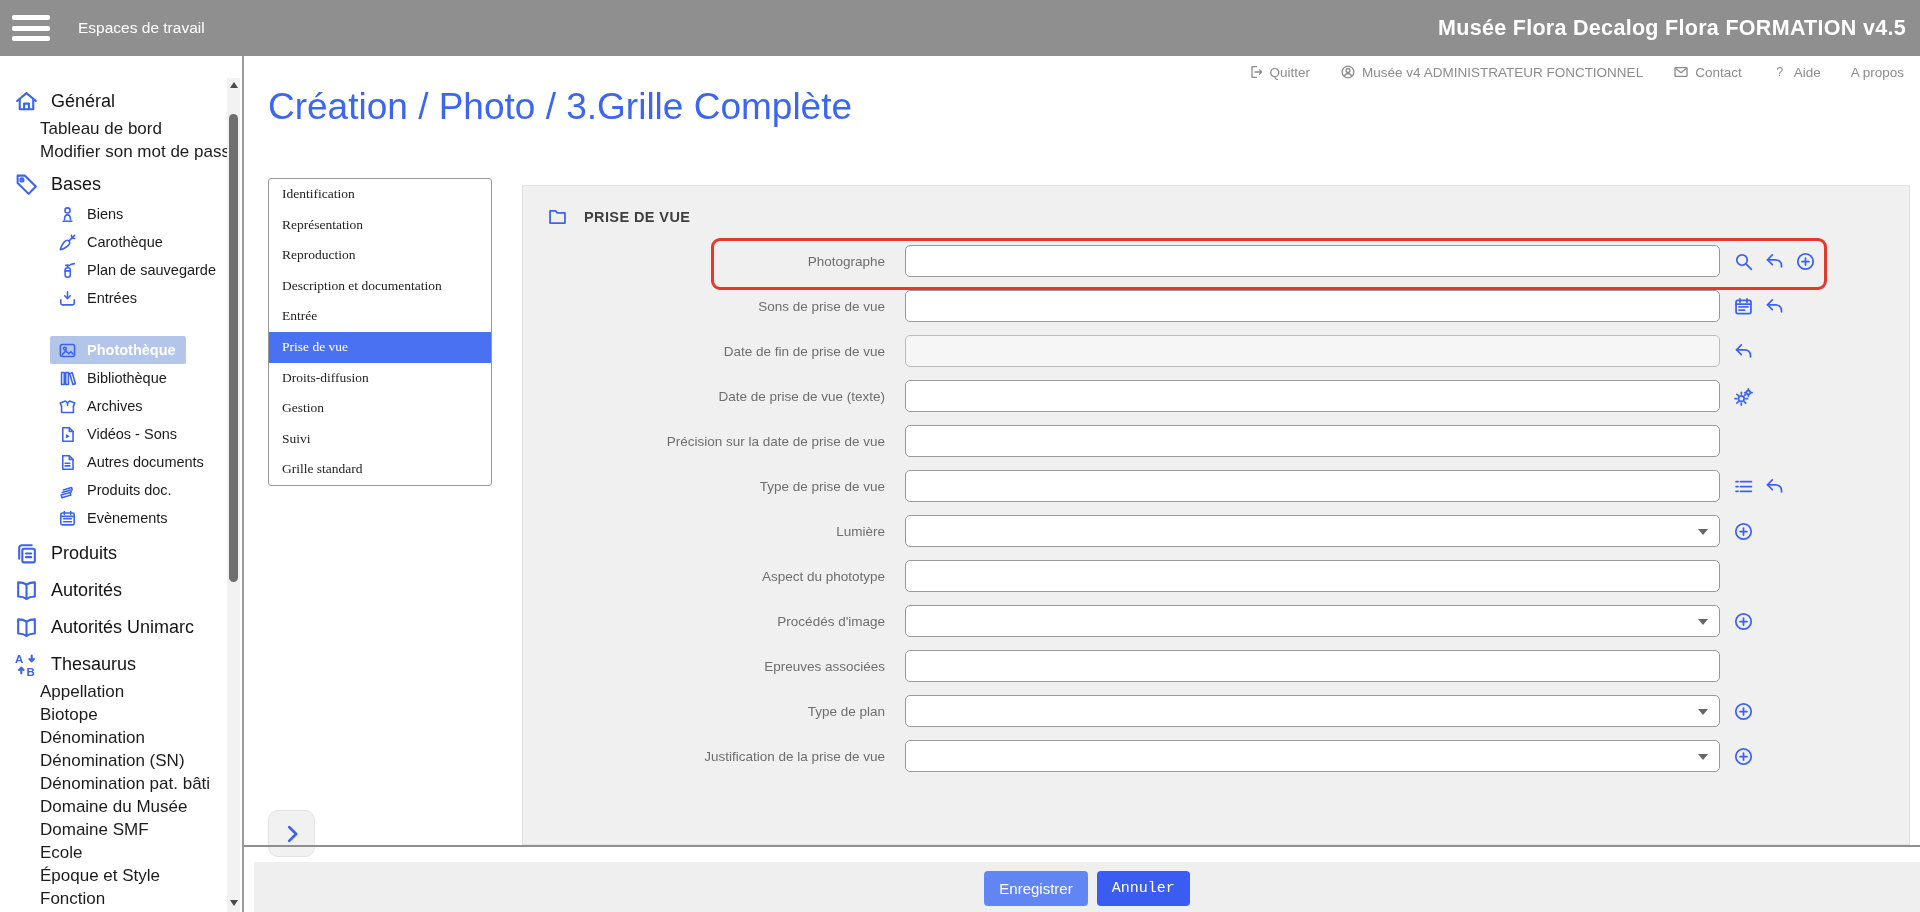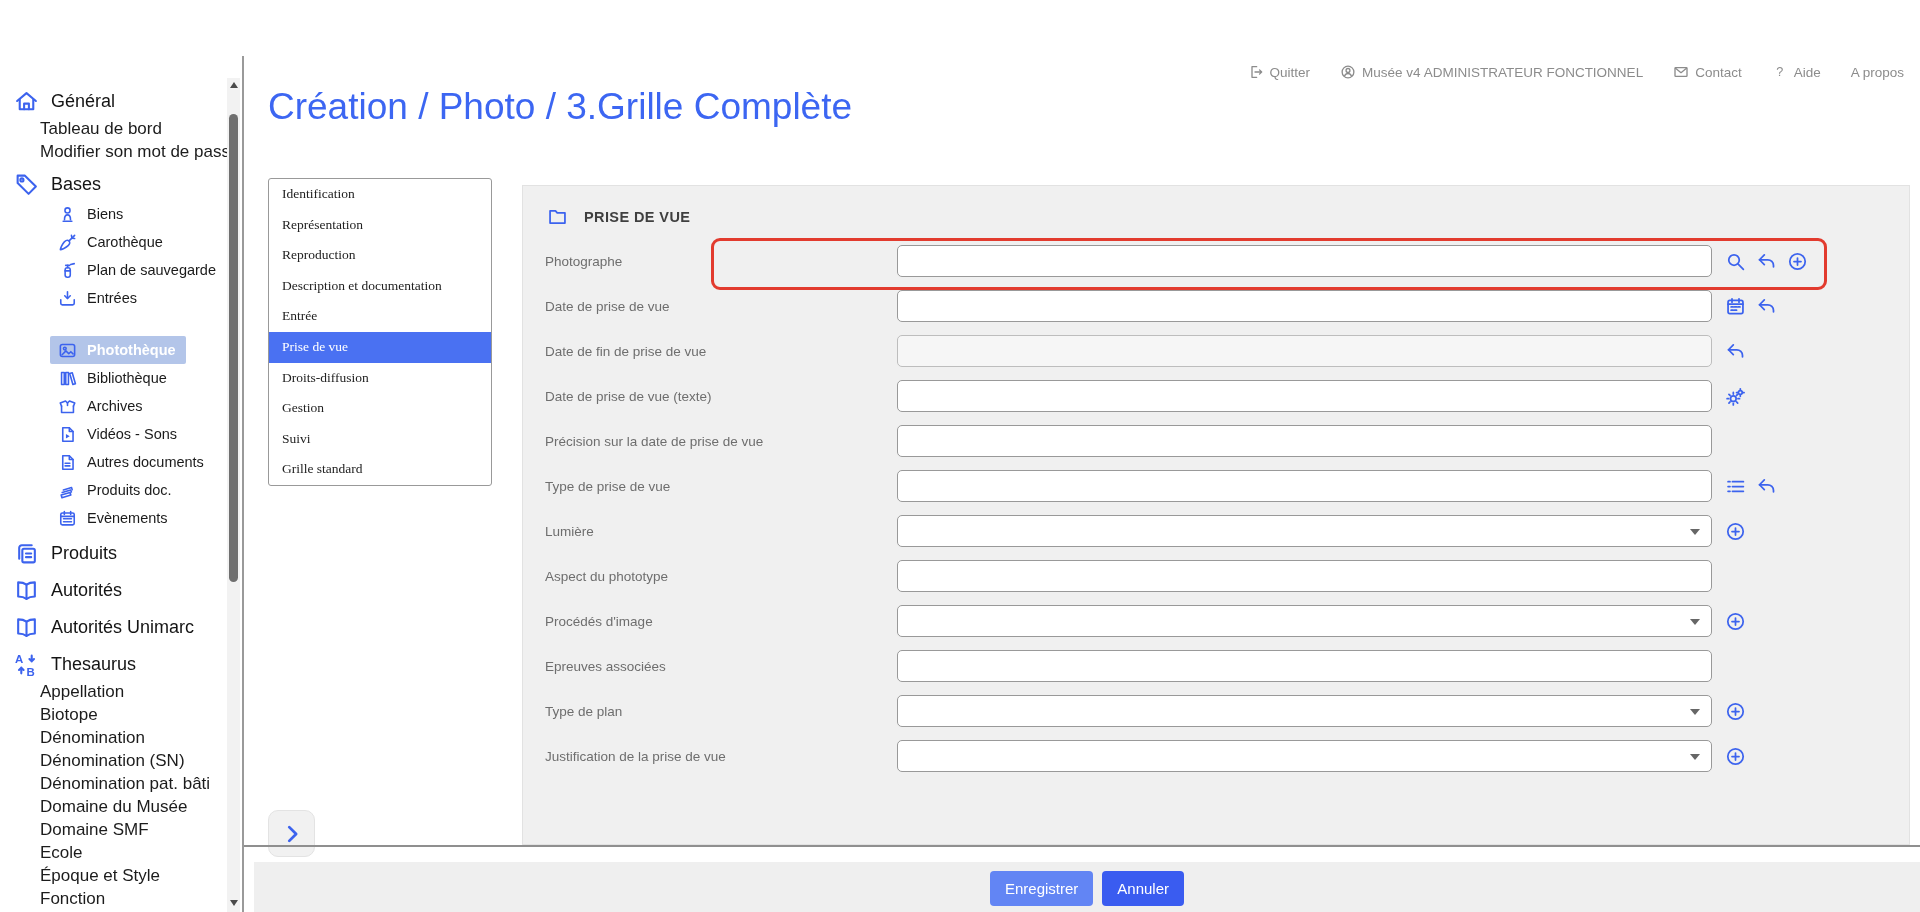--- a/index.html
+++ b/index.html
@@ -65,21 +65,21 @@
   #collapse-btn .ico{width:22px;height:22px;}
 
   
   #form-panel{position:absolute;left:278px;top:129px;width:1388px;height:660px;background:#f0f0f0;
               border:1px solid #e2e2e2;box-sizing:border-box;padding:20px 0 0 22px;}
   #group-header{display:flex;align-items:center;gap:16px;margin-bottom:18px;margin-left:2px;}
   #group-header .ico{width:21px;height:21px;}
   #group-title{font-size:14.5px;font-weight:bold;color:#3f3f3f;letter-spacing:.4px;}
 
   .form-row{display:flex;align-items:center;margin-bottom:13px;position:relative;}
-  .row-label{width:340px;padding-right:12px;font-size:13.5px;color:#6e6e6e;flex:0 0 340px;}
+  .row-label{width:340px;padding-right:20px;text-align:right;font-size:13.5px;color:#6e6e6e;flex:0 0 340px;}
   .ctrl{position:relative;}
   input.txt, .select-box{width:815px;height:32px;box-sizing:border-box;border:1px solid #999;
         border-radius:5px;background:#fff;font-family:"Liberation Sans",sans-serif;
         font-size:14px;padding:0 12px;outline:none;}
   .select-box{display:block;cursor:pointer;}
   .select-box .caret{position:absolute;right:12px;top:14px;width:0;height:0;
         border-left:5px solid transparent;border-right:5px solid transparent;
         border-top:6px solid #666;}
   input.txt.disabled{background:#f6f6f6;border-color:#bdbdbd;}
   .row-icons{display:flex;align-items:center;gap:10px;margin-left:13px;}
@@ -88,32 +88,41 @@
   .form-row.highlighted::before{content:'';position:absolute;left:166px;top:-7px;width:1110px;
         height:46px;border:3px solid #e23b2e;border-radius:9px;pointer-events:none;z-index:2;}
 
   
   #content-bottom-line{position:absolute;left:0;right:0;top:789px;border-top:2px solid #8f8f8f;}
   #footer{position:absolute;left:10px;right:0;top:806px;bottom:0;background:#efefef;
           display:flex;justify-content:center;align-items:flex-start;gap:9px;padding-top:9px;box-sizing:border-box;}
   .btn{height:35px;border:none;border-radius:4px;color:#fff;font-size:15px;
        font-family:"Liberation Sans",sans-serif;padding:0 15px;cursor:pointer;}
   #save-btn{background:#6285f4;}
-  #cancel-btn{background:#3a5cf0;}
+  #cancel-btn{background:#3a5cf0;font-family:Liberation Mono, monospace;}
 
   
   .ico{display:inline-block;}
   .ico svg{display:block;width:100%;height:100%;fill:none;stroke:#3c63ee;stroke-width:2;
            stroke-linecap:round;stroke-linejoin:round;}
 </style>
 </head>
 <body>
 
 <div id="page">
 
+  <div id="topbar">
+    <div id="hamburger">
+      <span></span>
+        <span></span>
+        <span></span>
+    </div>
+    <div id="workspace-label">Espaces de travail</div>
+    <div id="app-title">Musée Flora Decalog Flora FORMATION v4.5</div>
+  </div>
 
   <div id="sidebar">
     <div id="sidebar-list">
         <div class="sb-header">
           <span class="ico">
             <svg viewBox="0 0 24 24">
               <path d="M3 11.5L12 4l9 7.5"></path>
               <path d="M5.5 10v9.5h13V10"></path>
               <path d="M9.7 19.5v-5.5h4.6v5.5"></path>
             </svg>
@@ -399,21 +408,21 @@
               </span>
               <span class="ico">
                 <svg viewBox="0 0 24 24">
                   <circle cx="12" cy="12" r="8.8"></circle>
                   <path d="M12 8v8M8 12h8"></path>
                 </svg>
               </span>
             </div>
           </div>
           <div class="form-row">
-            <label class="row-label">Date de prise de vue</label>
+            <label class="row-label">Sons de prise de vue</label>
             <div class="ctrl"><input type="text" class="txt" value="" style=""></div>
             <div class="row-icons">
               <span class="ico">
                 <svg viewBox="0 0 24 24">
                   <rect x="3.5" y="5" width="17" height="15" rx="2"></rect>
                   <path d="M3.5 9.3h17"></path>
                   <path d="M8 3.2V7M16 3.2V7"></path>
                   <path d="M7 12.5h2.3M10.9 12.5h2.3M14.8 12.5h2.3M7 16.2h2.3M10.9 16.2h2.3"></path>
                 </svg>
               </span>

